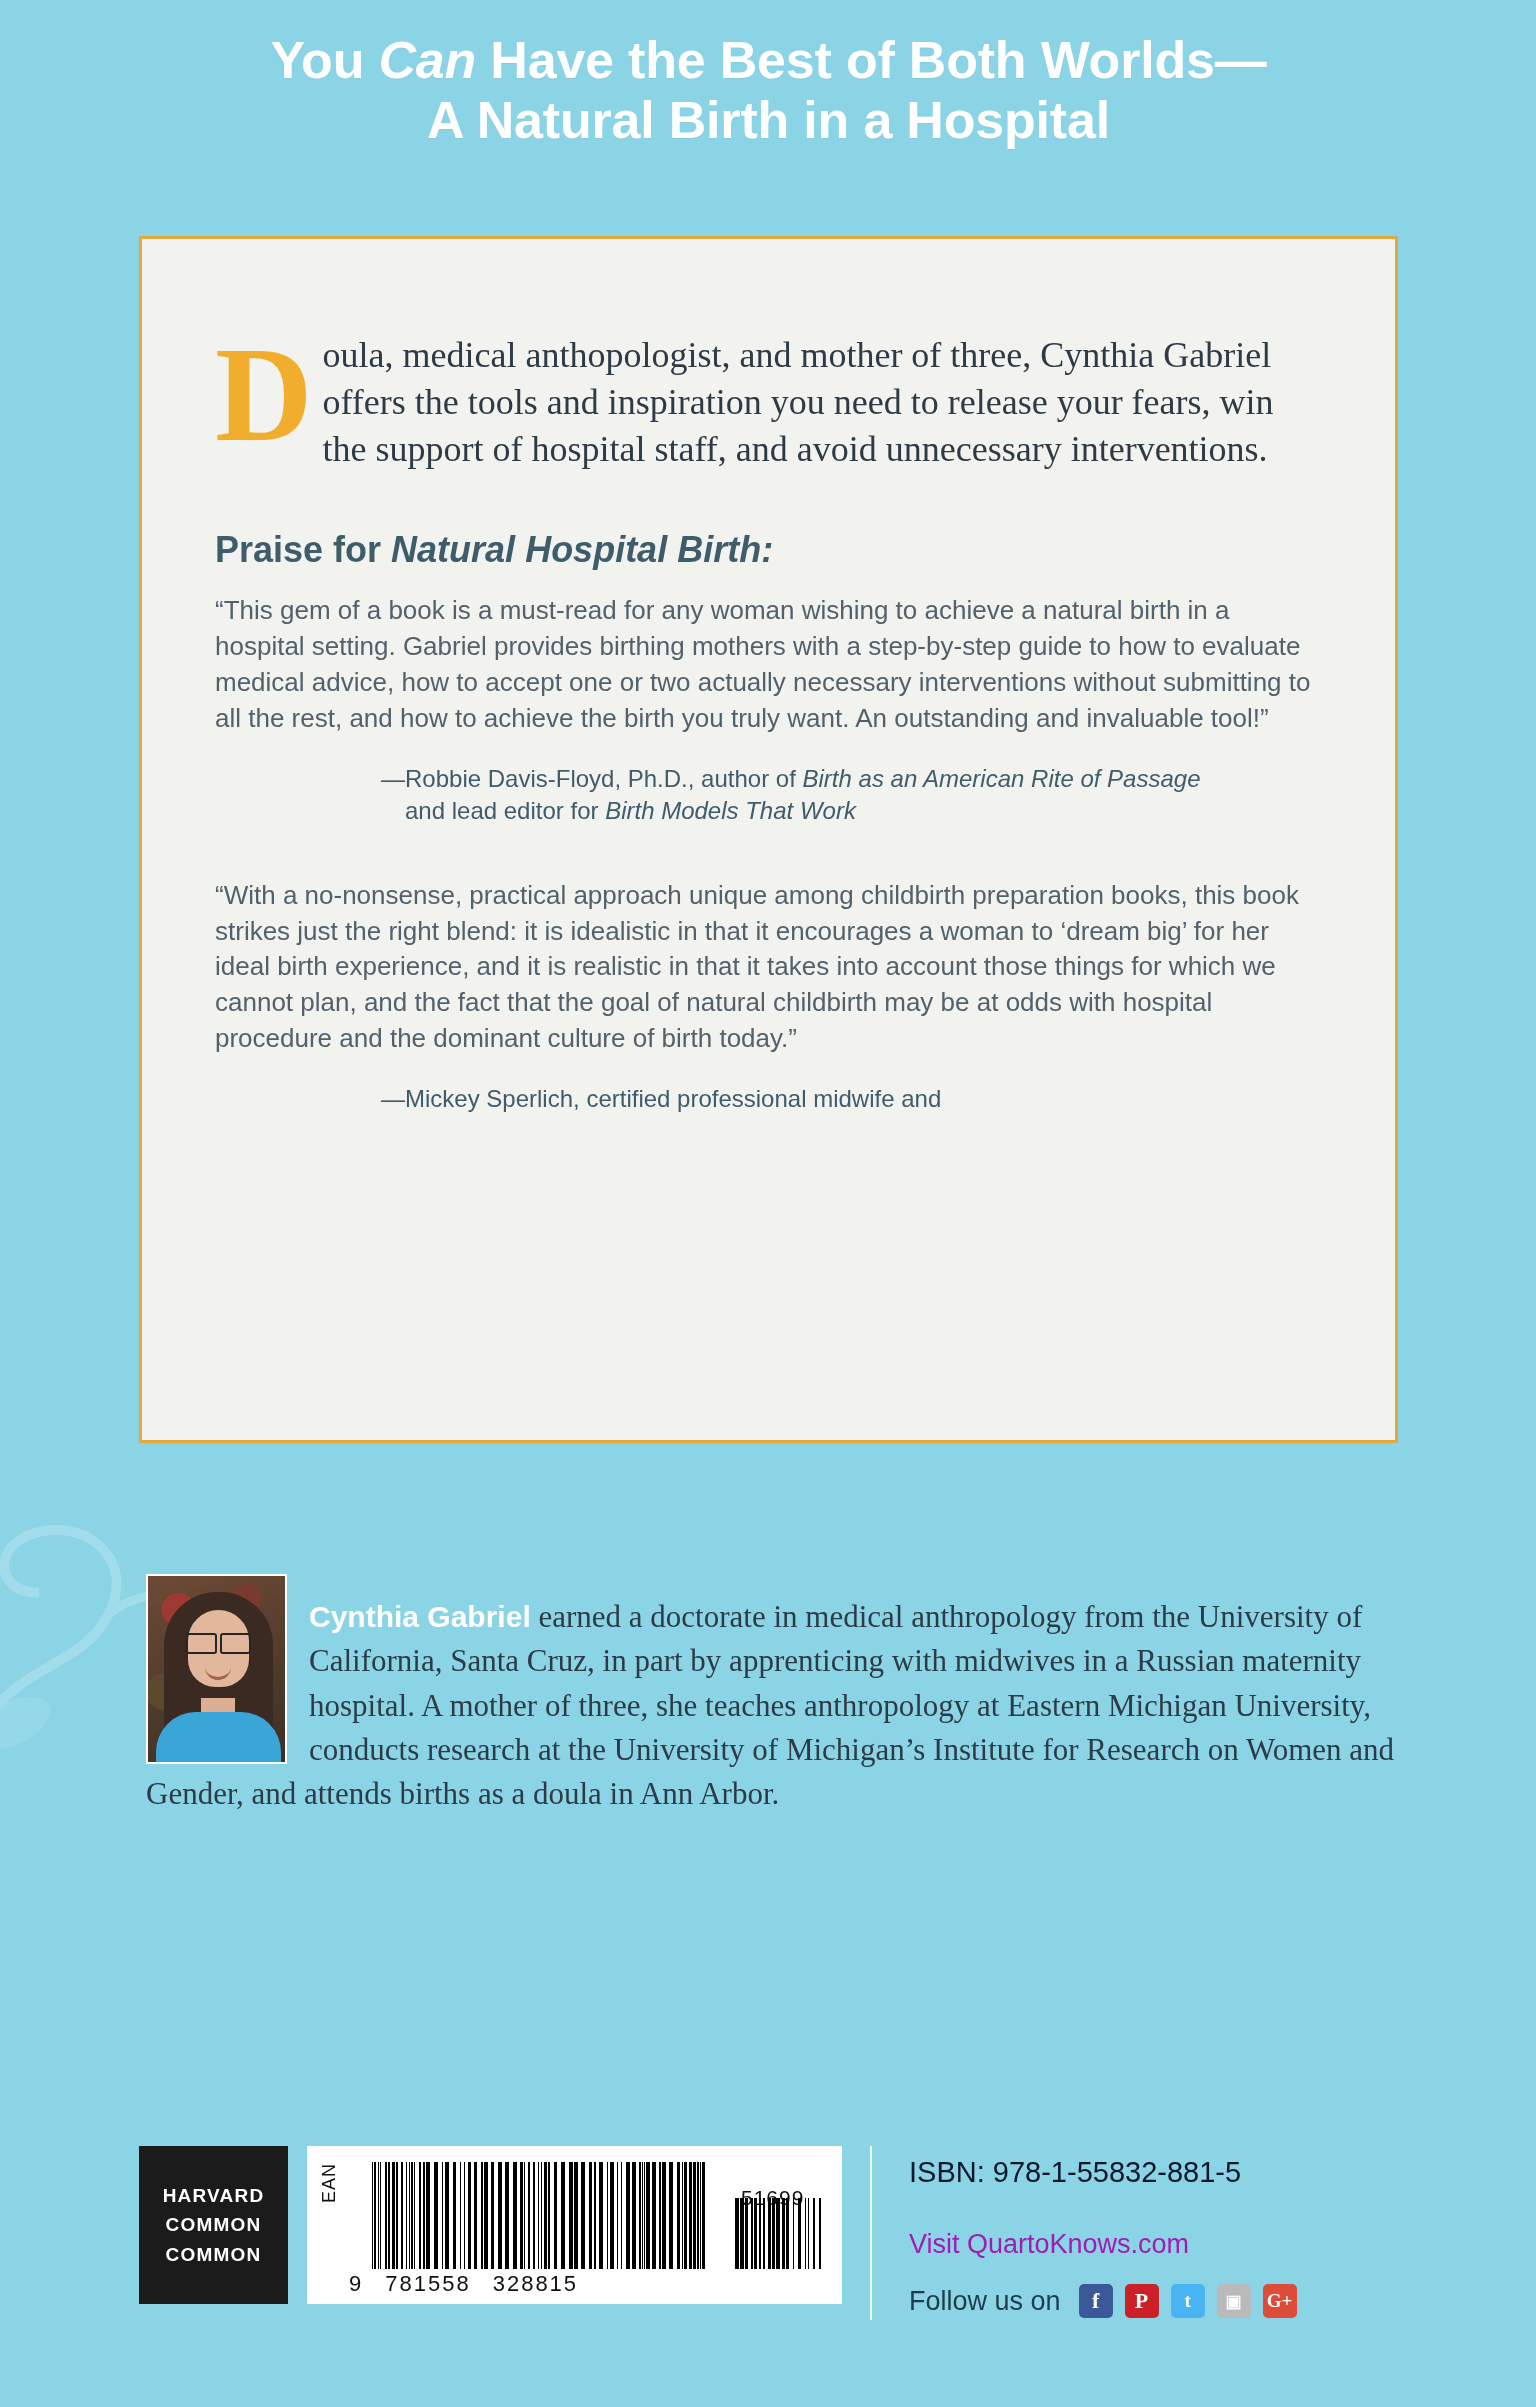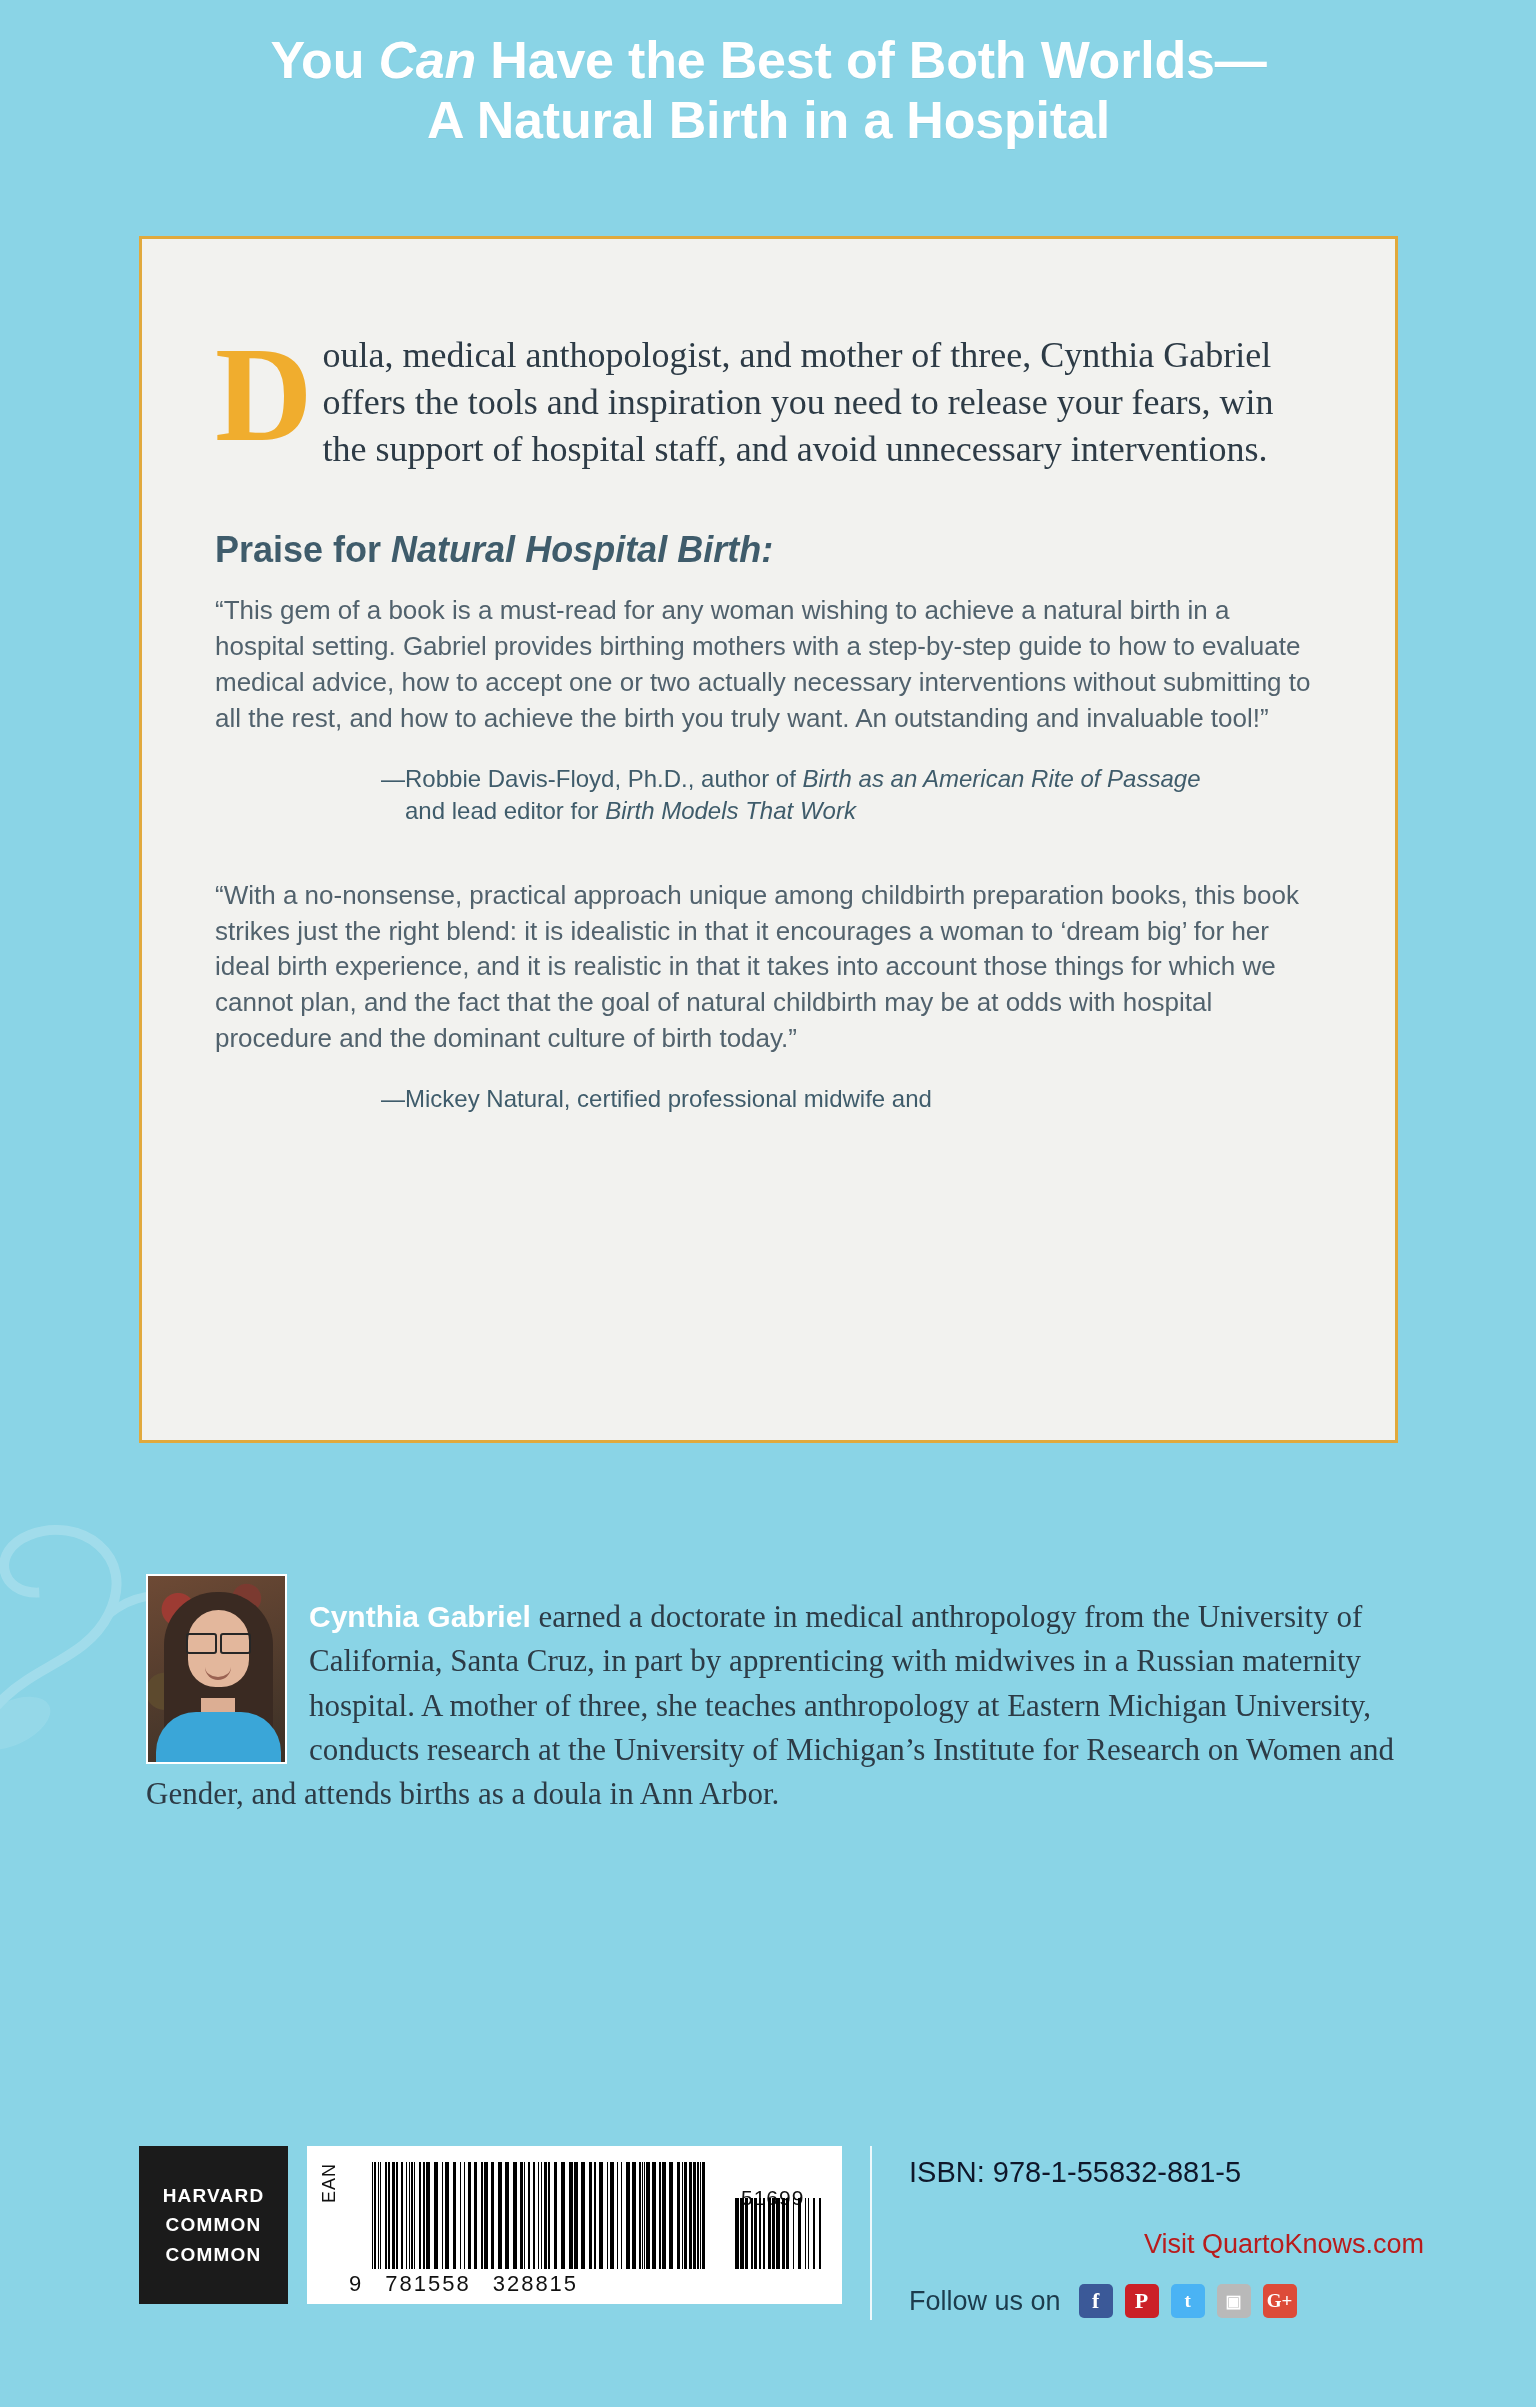--- a/index.html
+++ b/index.html
@@ -255,21 +255,21 @@
     opacity: 0.85;
   }
 
   .right-col {
     position: absolute;
     left: 770px; top: 10px;
     width: 515px;
     color: #163a4c;
   }
   .isbn-line { font-size: 29px; color: #0f172a; }
-  .visit-line { margin-top: 40px; font-size: 27px; color: #b91c1c; text-align: right; }
+  .visit-line { margin-top: 40px; font-size: 27px; color: #a21caf; }
   .follow-row {
     margin-top: 24px;
     display: flex;
     align-items: center;
     gap: 12px;
     font-size: 27px;
     color: #1c3c4d;
   }
   .sicon {
     width: 34px; height: 34px;
@@ -319,21 +319,21 @@
     <p class="quote">“This gem of a book is a must-read for any woman wishing to achieve a natural birth in a hospital setting. Gabriel provides birthing mothers with a step-by-step guide to how to evaluate medical advice, how to accept one or two actually necessary interventions without submitting to all the rest, and how to achieve the birth you truly want. An outstanding and invaluable tool!”</p>
     <div class="attrib">
       <span>—Robbie Davis-Floyd, Ph.D., author of </span><i>Birth as an American Rite of Passage</i>
       <span class="ind">
         <span>and lead editor for </span><i>Birth Models That Work</i>
       </span>
     </div>
 
     <p class="quote second">“With a no-nonsense, practical approach unique among childbirth preparation books, this book strikes just the right blend: it is idealistic in that it encourages a woman to ‘dream big’ for her ideal birth experience, and it is realistic in that it takes into account those things for which we cannot plan, and the fact that the goal of natural childbirth may be at odds with hospital procedure and the dominant culture of birth today.”</p>
     <div class="attrib second">
-      <span>—Mickey Natural, certified professional midwife and</span><i></i>
+      <span>—Mickey Sperlich, certified professional midwife and</span><i></i>
     </div>
 
   </div>
 </div>
 
 <div class="bio">
   <div class="bio-photo">
     <div class="ph-bg"></div>
     <div class="ph-hair"></div>
     <div class="ph-face"></div>

